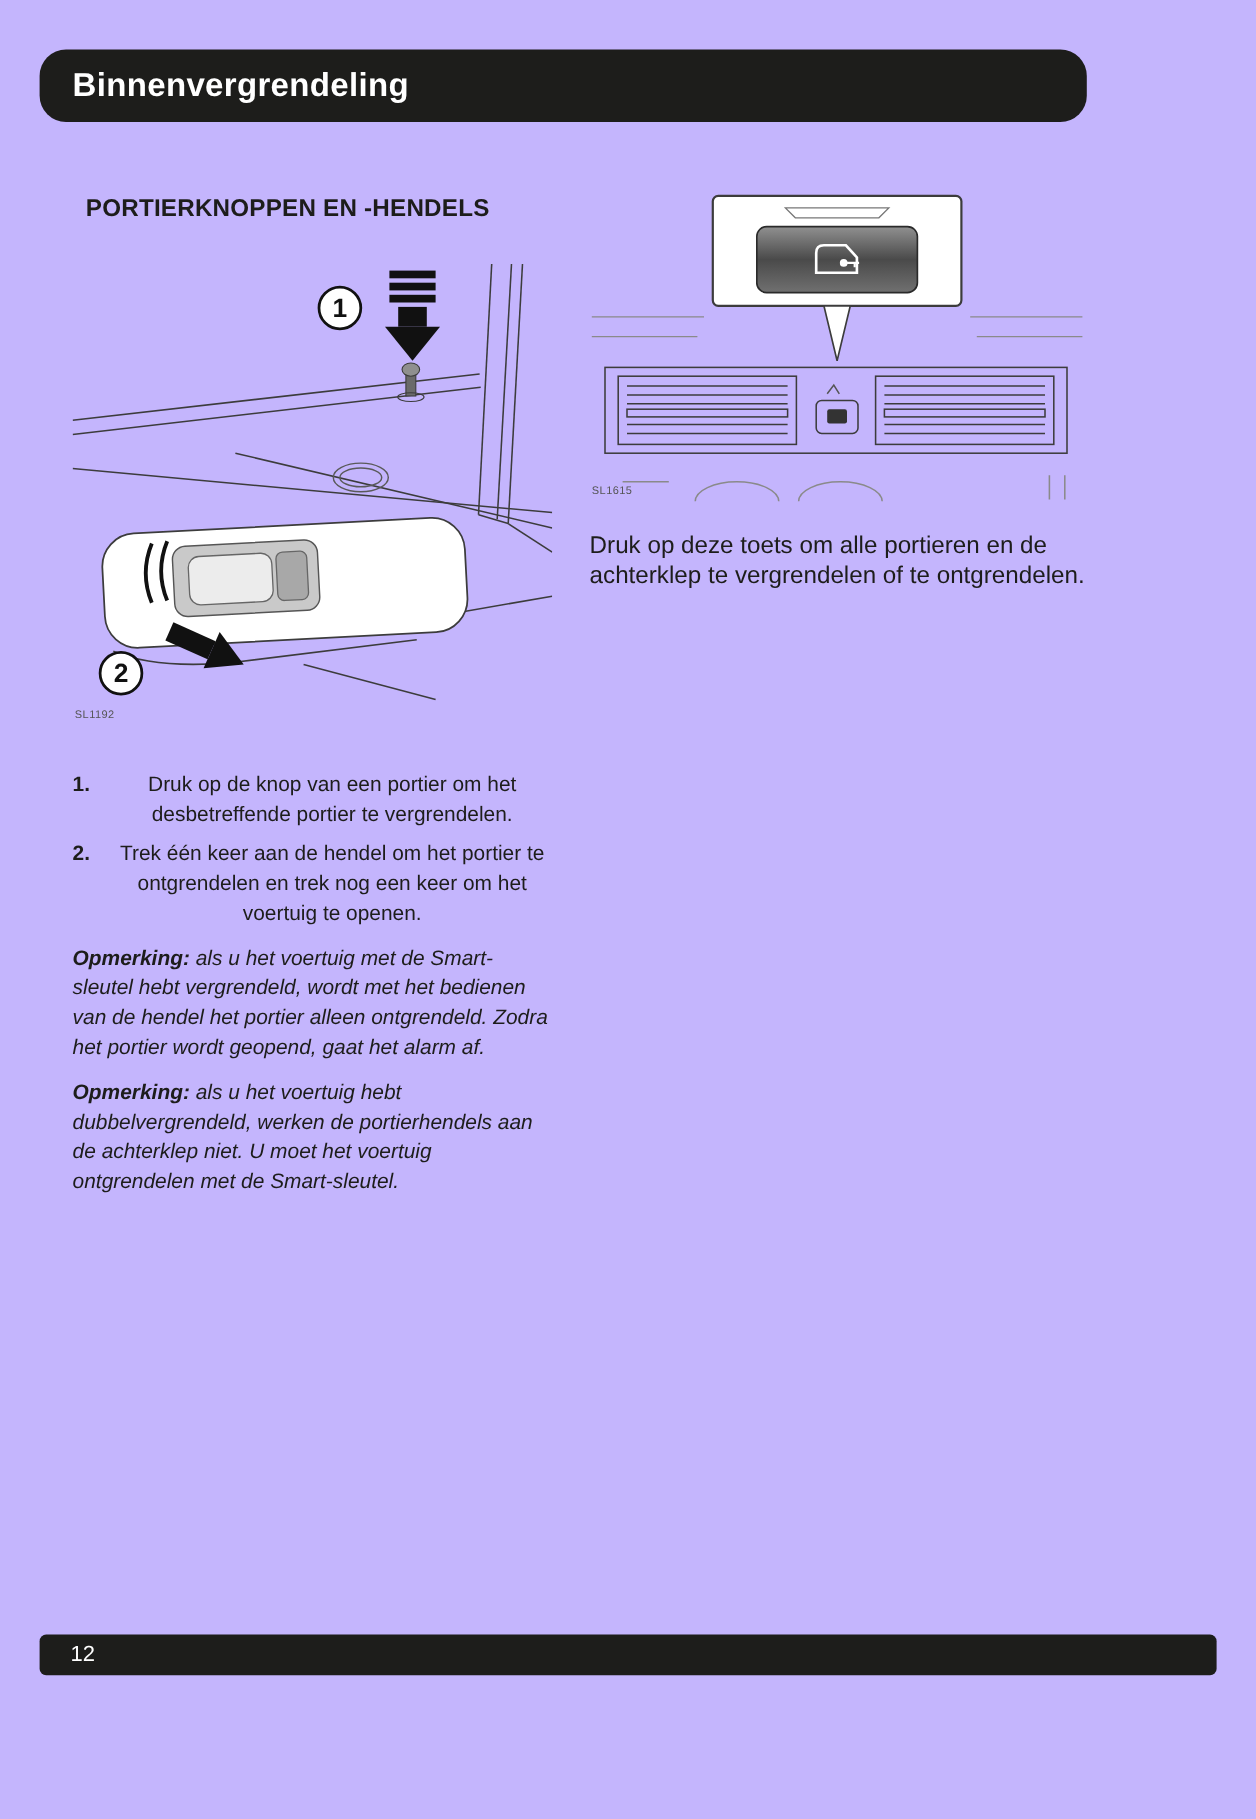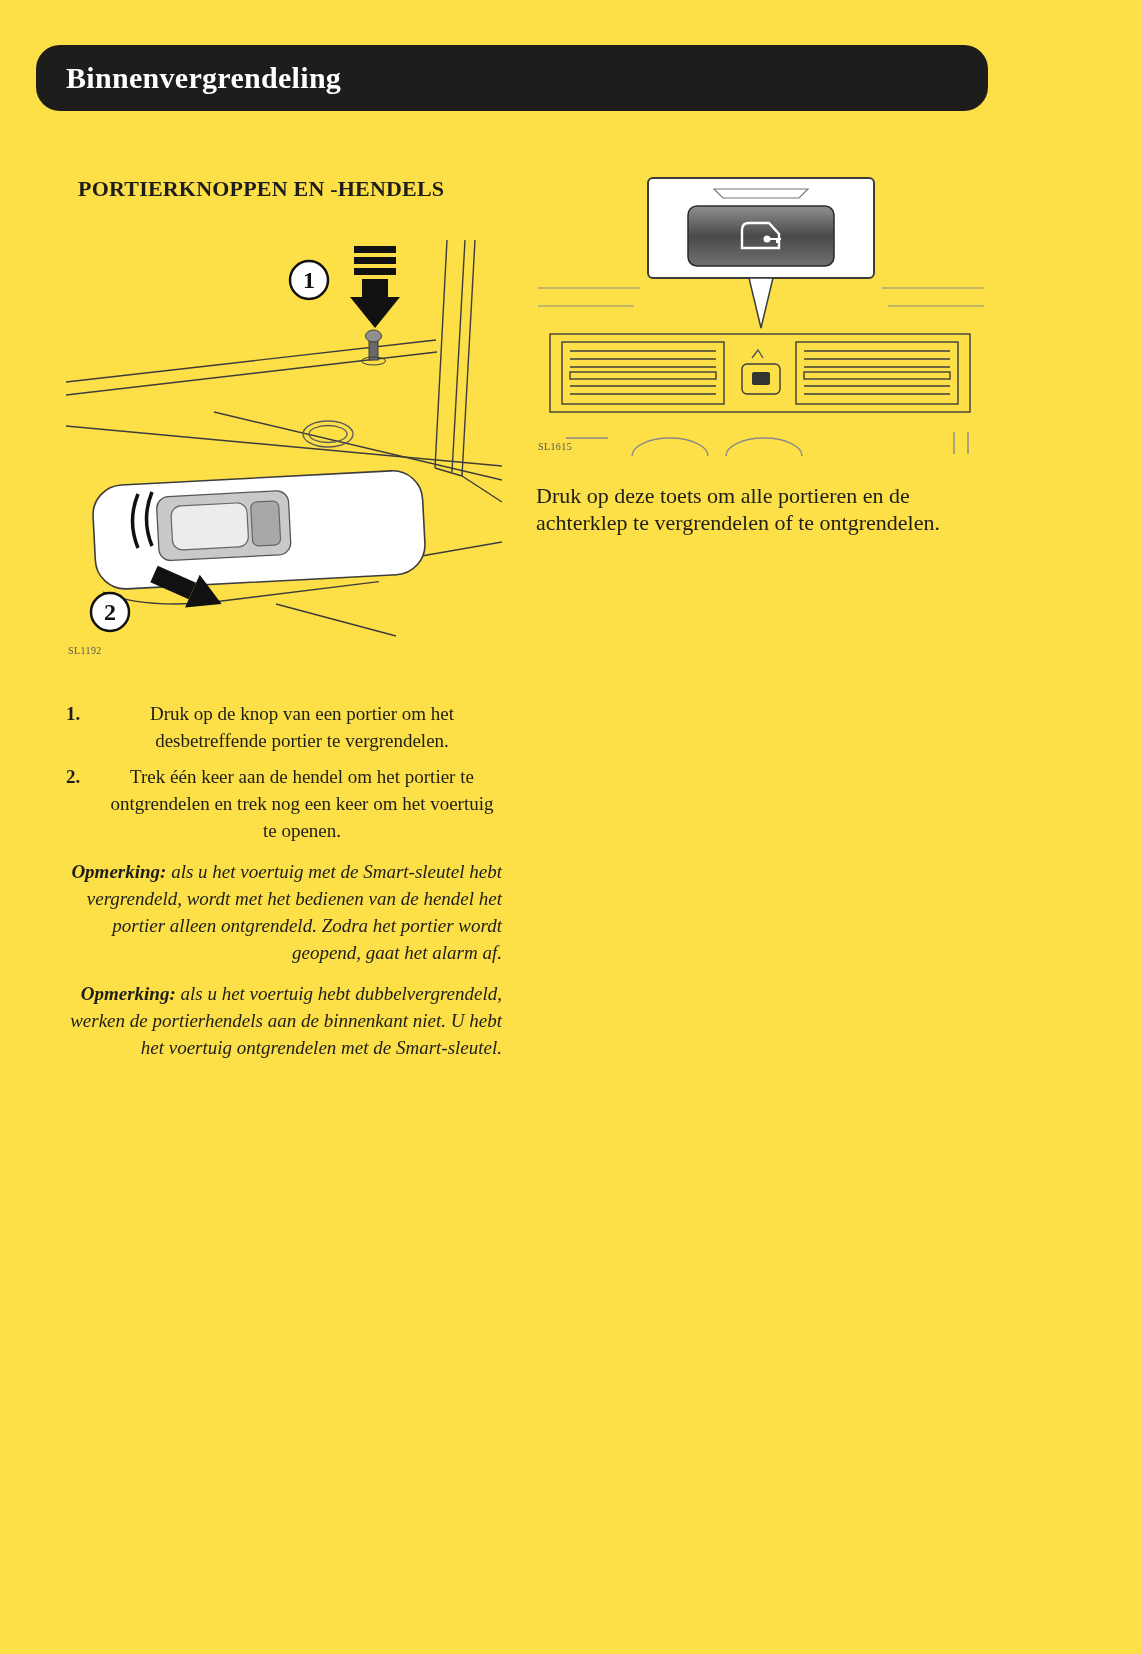--- a/index.html
+++ b/index.html
@@ -1,22 +1,22 @@
 <!DOCTYPE html>
 <html><head>
 <meta charset="utf-8">
 <style>
   * { box-sizing: border-box; }
   html, body { margin: 0; padding: 0; background: #ffffff; }
   .page {
     position: relative;
     width: 1142px;
     height: 1654px;
-    background: #fde047;
-    font-family: Liberation Serif, serif;
+    background: #c4b5fd;
+    font-family: Liberation Sans, sans-serif;
     color: #1d1d1b;
     overflow: hidden;
   }
   .header-bar {
     position: absolute;
     left: 36px; top: 45px;
     width: 952px; height: 66px;
     background: #1d1d1b;
     border-radius: 24px;
     display: flex; align-items: center;
@@ -54,21 +54,20 @@
     line-height: 27px;
   }
   .step { display: flex; margin-bottom: 9px; }
   .step-num { font-weight: 700; flex: 0 0 36px; width: 36px; }
   .step-text { flex: 1; text-align: center; }
   .note {
     font-size: 19px;
     line-height: 27px;
     font-style: italic;
     margin: 14px 0 0 0;
-    text-align: right;
   }
   .note-label { font-weight: 700; }
   .body-text {
     font-size: 22px;
     line-height: 27px;
     margin: 26px 0 0 0;
   }
   .footer-bar {
     position: absolute;
     left: 36px; top: 1486px;
@@ -173,21 +172,21 @@
       </li>
     </ol>
 
     <p class="note">
       <span class="note-label">Opmerking:</span>
       <span class="note-text">als u het voertuig met de Smart-sleutel hebt vergrendeld, wordt met het bedienen van de hendel het portier alleen ontgrendeld. Zodra het portier wordt geopend, gaat het alarm af.</span>
     </p>
 
     <p class="note">
       <span class="note-label">Opmerking:</span>
-      <span class="note-text">als u het voertuig hebt dubbelvergrendeld, werken de portierhendels aan de binnenkant niet. U hebt het voertuig ontgrendelen met de Smart-sleutel.</span>
+      <span class="note-text">als u het voertuig hebt dubbelvergrendeld, werken de portierhendels aan de achterklep niet. U moet het voertuig ontgrendelen met de Smart-sleutel.</span>
     </p>
   </div>
 
   <div class="col col-right">
 
     <figure class="figure">
       <svg class="fig-svg" width="450" height="280" viewBox="0 0 450 280">
         <defs>
           <linearGradient id="btnGrad" x1="0" y1="0" x2="0" y2="1">
             <stop offset="0" stop-color="#909090"></stop>
@@ -249,14 +248,17 @@
           <line x1="432" y1="256" x2="432" y2="278"></line>
           <line x1="30" y1="262" x2="72" y2="262"></line>
         </g>
       </svg>
       <figcaption class="fig-caption">SL1615</figcaption>
     </figure>
 
     <p class="body-text">Druk op deze toets om alle portieren en de achterklep te vergrendelen of te ontgrendelen.</p>
   </div>
 
+  <div class="footer-bar">
+    <span class="footer-page">12</span>
+  </div>
 
 </div>
 
 </body></html>

